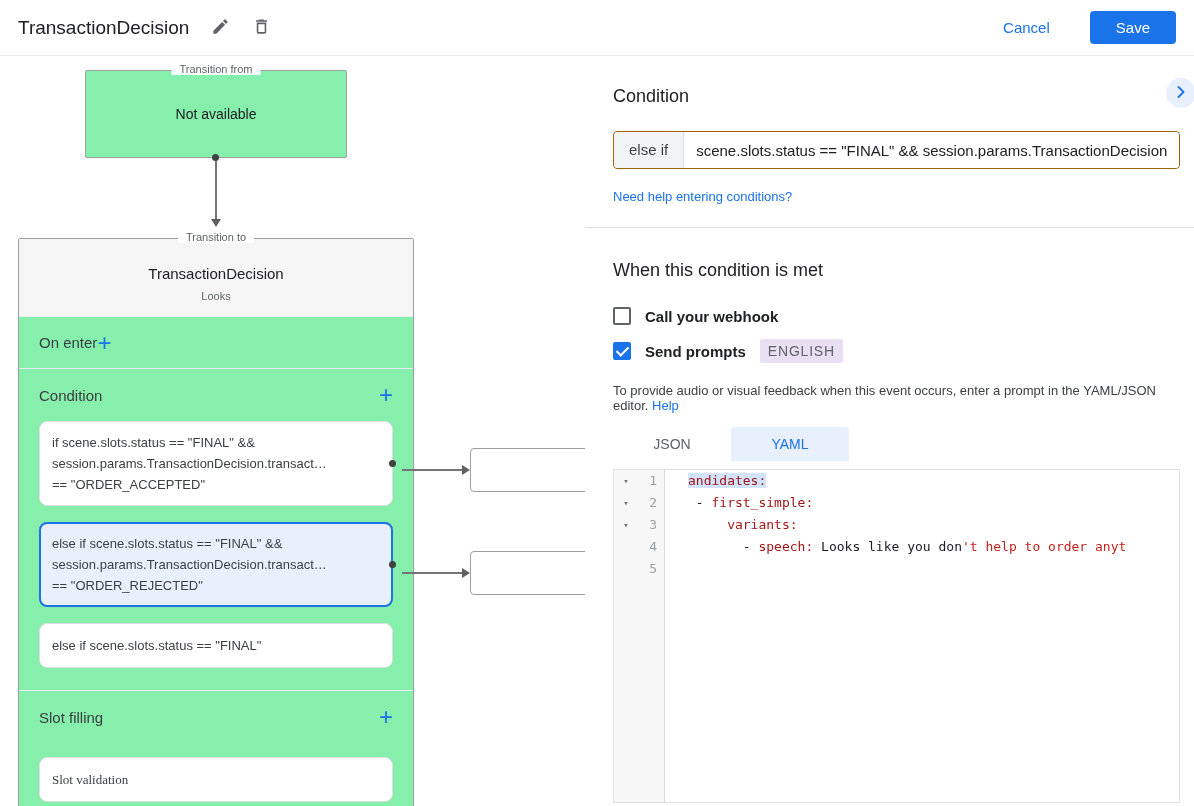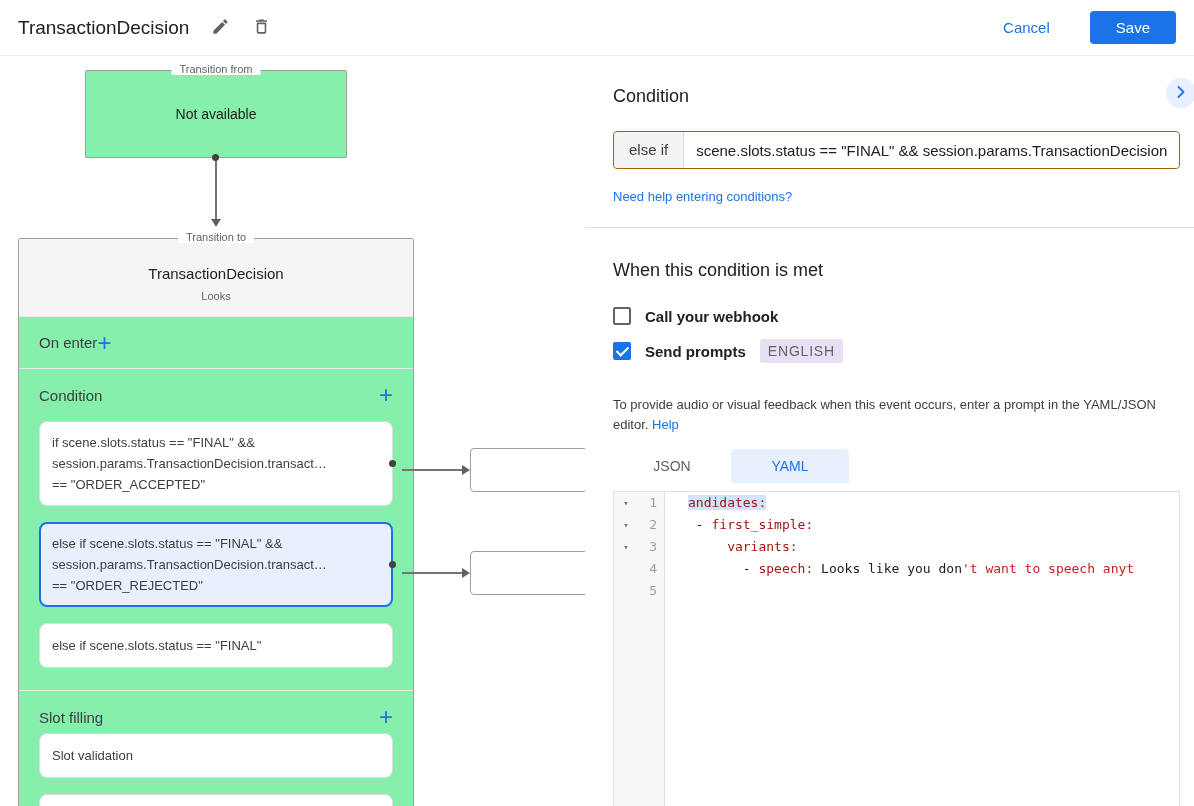--- a/index.html
+++ b/index.html
@@ -88,21 +88,21 @@
   .check-row { display:flex; align-items:center; margin-top:26px; }
   .check-row.prompts { margin-top:14px; }
   .checkbox { width:18px; height:18px; border:2px solid #5f6368; border-radius:2px;
     background:#fff; cursor:pointer; position:relative; flex:none; }
   .checkbox.checked { background:#1a73e8; border-color:#1a73e8; }
   .checkbox.checked::after { content:""; position:absolute; left:4px; top:0px; width:5px;
     height:10px; border-right:2px solid #fff; border-bottom:2px solid #fff; transform:rotate(45deg); }
   .check-label { margin-left:14px; font-size:15px; font-weight:600; color:#202124; cursor:pointer; }
   .lang-badge { margin-left:14px; font-size:14px; font-weight:500; letter-spacing:.8px;
     background:#e9dff2; color:#5f6368; padding:4px 8px; border-radius:2px; }
-  .hint { margin-top:32px; font-size:13px; line-height:20px; color:#3c4043; max-width:560px; }
+  .hint { margin-top:20px; font-size:13px; line-height:15px; color:#3c4043; max-width:560px; }
   .hint a { color:#1a73e8; text-decoration:none; cursor:pointer; }
   .tabs { display:flex; margin-top:14px; }
   .tab { width:118px; height:34px; line-height:34px; text-align:center; font-size:14px;
     font-weight:500; color:#5f6368; cursor:pointer; border-radius:4px 4px 0 0; }
   .tab.active { background:#e8f0fe; color:#1a73e8; }
 
   
   .editor { position:relative; margin-top:8px; border:1px solid #e0e0e0; height:334px;
     font-family:"DejaVu Sans Mono", monospace; font-size:13px; line-height:22px;
     background:linear-gradient(90deg, #f7f7f7 50px, #fff 50px); cursor:text; }
@@ -190,21 +190,21 @@
         <div class="card single">
           <div>else if scene.slots.status == "FINAL"</div>
         </div>
       </div>
 
       <div class="section slot">
         <div class="sec-head">
           <span class="sec-label">Slot filling</span>
           <span class="add-icon">+</span>
         </div>
-        <div class="card single" style="margin-top:6px;">
+        <div class="card single" style="margin-top:30px;font-family:Liberation Serif, serif;">
           <div>Slot validation</div>
         </div>
         <div class="card clipped"></div>
       </div>
     </div>
 
     <div class="hline hline1"></div>
     <div class="harrow harrow1"></div>
     <div class="target target1"></div>
 
@@ -273,21 +273,21 @@
 
         <div class="cm-line">
           <span class="fold">▾</span>
           <span class="lnum">3</span>
           <span class="code"><span class="seg plain">     </span><span class="seg key">variants:</span></span>
         </div>
 
         <div class="cm-line">
           <span class="fold"></span>
           <span class="lnum">4</span>
-          <span class="code"><span class="seg plain">       - </span><span class="seg key">speech:</span><span class="seg plain"> Looks like you don</span><span class="seg string">'t want to speech anyt</span></span>
+          <span class="code"><span class="seg plain">       - </span><span class="seg key">speech:</span><span class="seg plain"> Looks like you don</span><span class="seg string">'t help to order anyt</span></span>
         </div>
 
         <div class="cm-line">
           <span class="fold"></span>
           <span class="lnum">5</span>
           <span class="code"></span>
         </div>
       </div>
     </div>
   </div>

